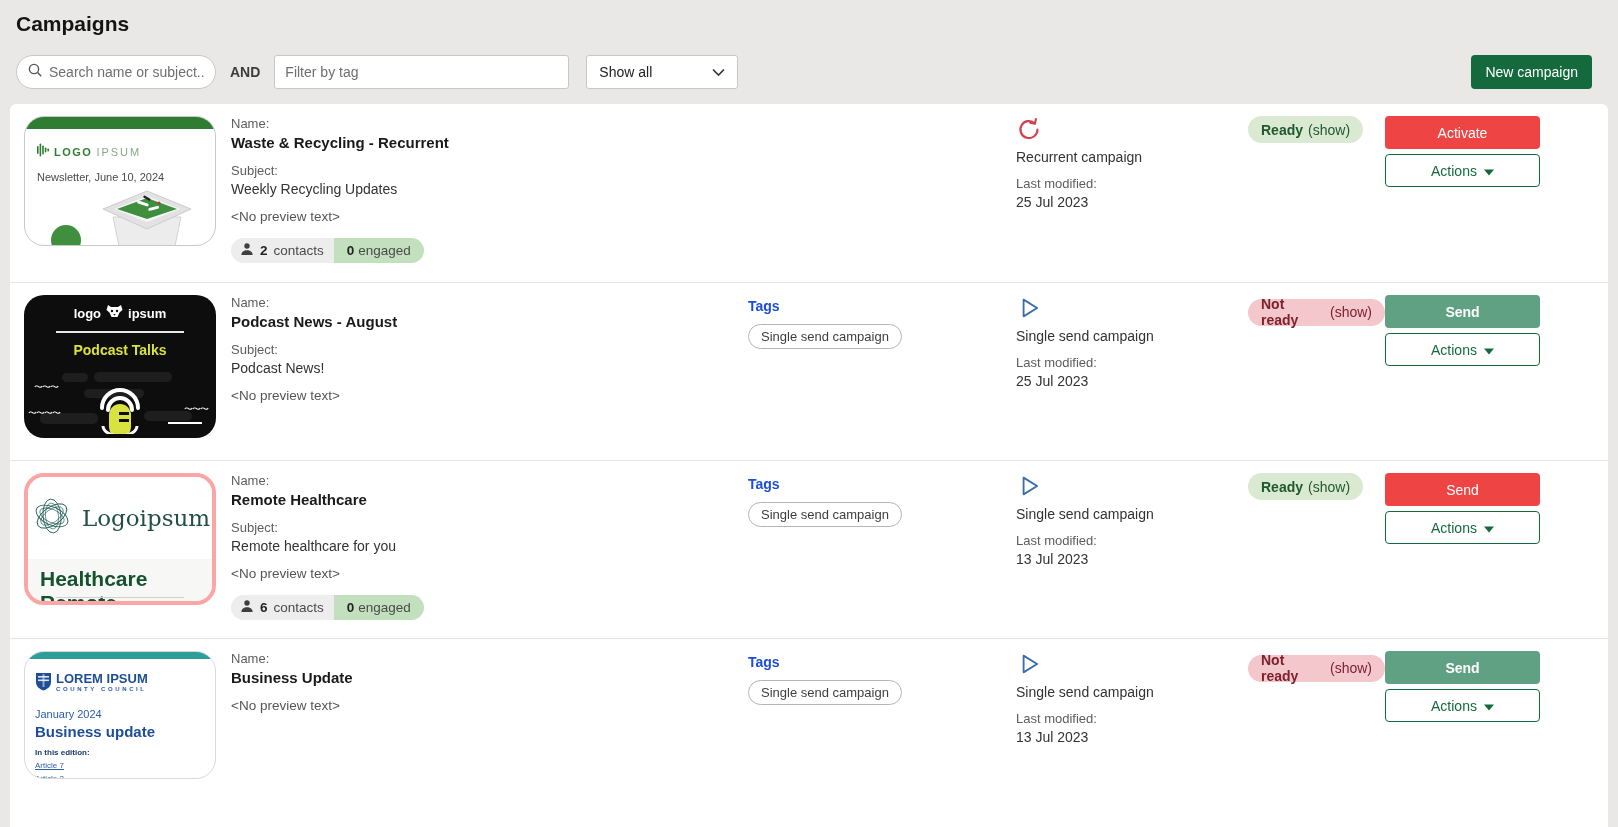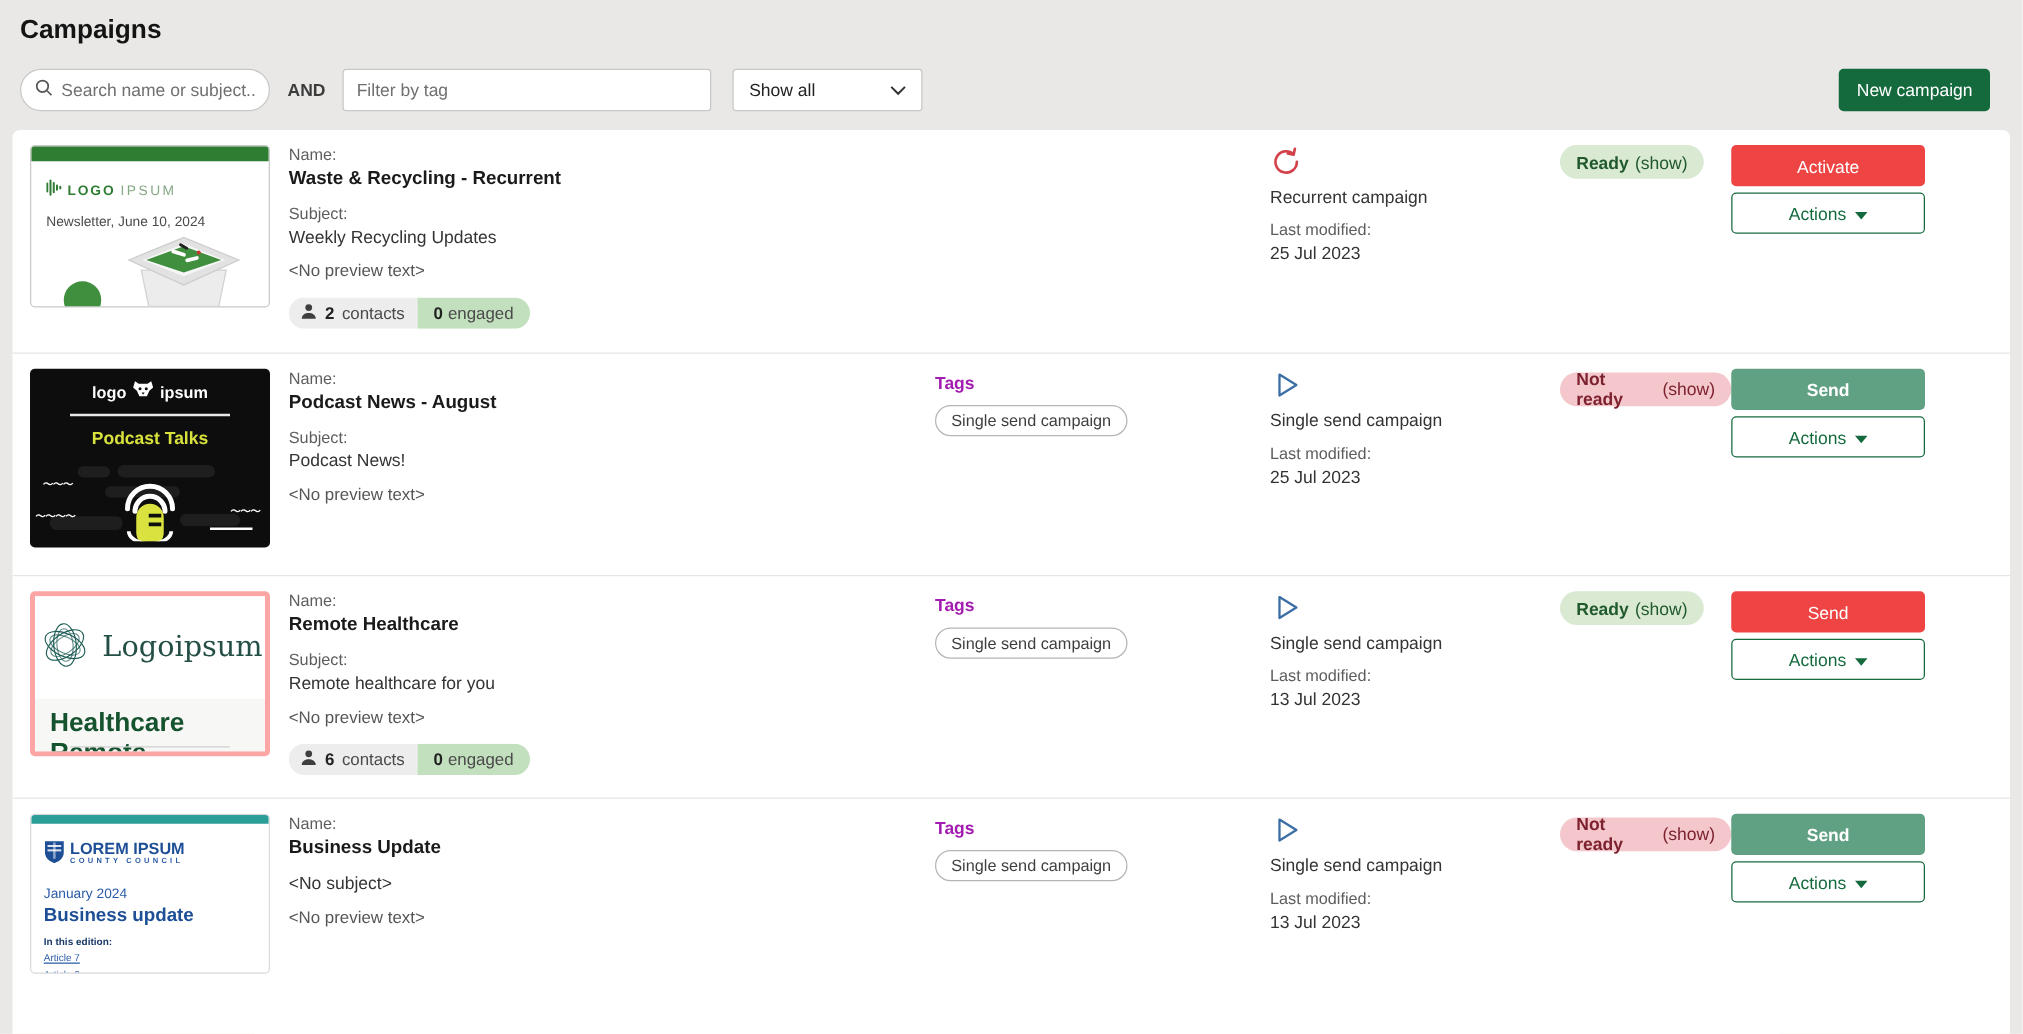--- a/index.html
+++ b/index.html
@@ -42,42 +42,42 @@
   .lbl { font-size:13px; color:#5d5d5d; margin-bottom:3px; }
   .name-value { font-size:15px; font-weight:bold; color:#1a1a1a; margin-bottom:12px; }
   .subject-value { font-size:14px; color:#333; margin-bottom:12px; }
   .preview-value { font-size:13.5px; color:#555; margin-bottom:14px; }
 
   .contact-badge { display:inline-flex; height:25px; border-radius:13px; overflow:hidden; font-size:13.5px; color:#4a4a4a; }
   .cb-left { background:#ededed; display:flex; align-items:center; gap:6px; padding:0 10px 0 9px; }
   .cb-right { background:#c2e0bd; display:flex; align-items:center; gap:4px; padding:0 13px; }
   .contact-badge b { color:#222; }
 
-  .tags-heading { font-size:14px; font-weight:bold; color:#a21caf; margin:3px 0 10px; }
+  .tags-heading { font-size:14px; font-weight:bold; color:#1d4ed8; margin:3px 0 10px; }
   .tag-pill { display:inline-block; background:#fff; border:1px solid #b5b5b5; border-radius:13px;
               padding:4px 12px; font-size:13px; color:#3e3e3e; }
 
   .type-icon { margin-bottom:5px; height:28px; }
   .type-text { font-size:14px; color:#333; margin-bottom:11px; }
   .date-value { font-size:14px; color:#333; }
 
   .pill { display:inline-flex; align-items:center; gap:5px; height:27px; border-radius:14px; padding:0 13px;
           font-size:14px; cursor:pointer; }
   .pill b { font-weight:bold; }
   .pill-ready { background:#d9e9d2; color:#20592c; }
   .pill-notready { background:#f3c7cb; color:#7d212e; }
 
   .btn { width:155px; height:33px; border-radius:4px; font-size:14px; display:flex; align-items:center;
          justify-content:center; cursor:pointer; font-family:"Liberation Sans", sans-serif; }
   .btn-solid { background:#ef4444; color:#fff; border:none; font-weight:normal; }
   .btn-muted { background:#61a183; color:#fff; border:none; font-weight:bold; }
   .btn-outline { background:#fff; border:1px solid #146a3d; color:#146a3d; margin-top:5px; gap:7px; }
 
   
-  .t-card { border-radius:4px; position:relative; overflow:hidden; cursor:pointer; }
+  .t-card { border-radius:20px; position:relative; overflow:hidden; cursor:pointer; }
 
   .t-waste { height:130px; background:#fff; border:1px solid #c9c9c9; }
   .tw-bar { height:12px; background:#2e7d32; }
   .tw-logo { display:flex; align-items:center; gap:4px; margin:14px 0 0 12px; }
   .tw-logo .lg-bold { font-size:11px; font-weight:bold; letter-spacing:1.5px; color:#2e7d32; }
   .tw-logo .lg-light { font-size:11px; letter-spacing:2px; color:#86a886; }
   .tw-date { font-size:11px; color:#4a4a4a; margin:10px 0 0 12px; }
   .tw-bin { position:absolute; bottom:-6px; right:18px; }
   .tw-circle { position:absolute; bottom:-10px; left:26px; width:30px; height:30px; border-radius:50%; background:#3f8f3f; }
 
@@ -403,21 +403,20 @@
         <div class="tb-date">January 2024</div>
         <div class="tb-head">Business update</div>
         <div class="tb-ed">In this edition:</div>
         <span class="tb-link">Article 7</span>
         <span class="tb-link">Article 2</span>
       </div>
     </div>
     <div class="col-info">
       <div class="lbl">Name:</div>
       <div class="name-value">Business Update</div>
-      <div class="subject-value">&lt;No subject&gt;</div>
       <div class="preview-value">&lt;No preview text&gt;</div>
     </div>
     <div class="col-tags">
       <div class="tags-heading">Tags</div>
       <span class="tag-pill">Single send campaign</span>
     </div>
     <div class="col-type">
       <div class="type-icon">
         <svg width="26" height="26" viewBox="0 0 24 24">
             <path d="M7 4.3 L19.5 12 L7 19.7 Z" fill="none" stroke="#3a6ea5" stroke-width="1.7" stroke-linejoin="round"></path>

